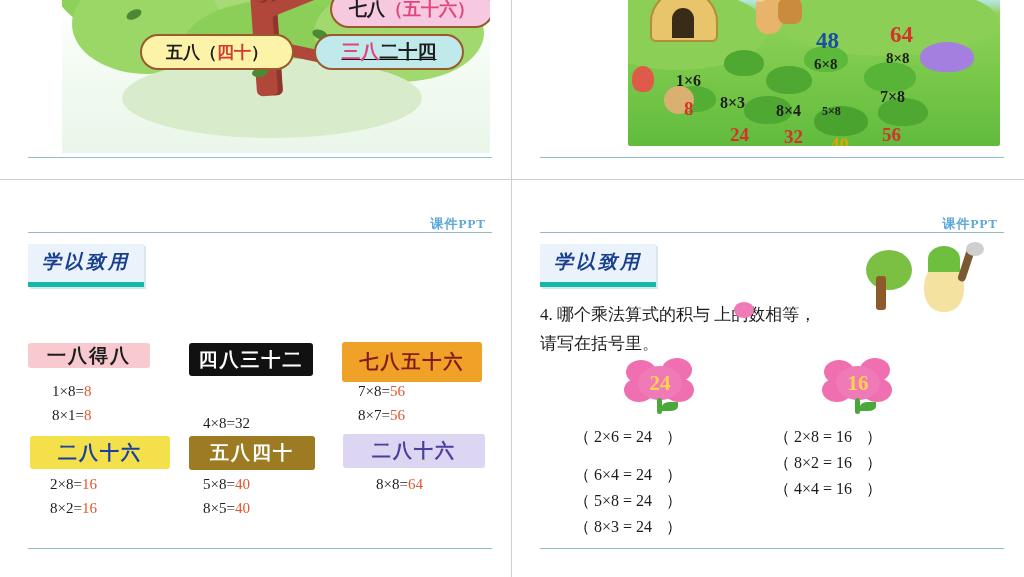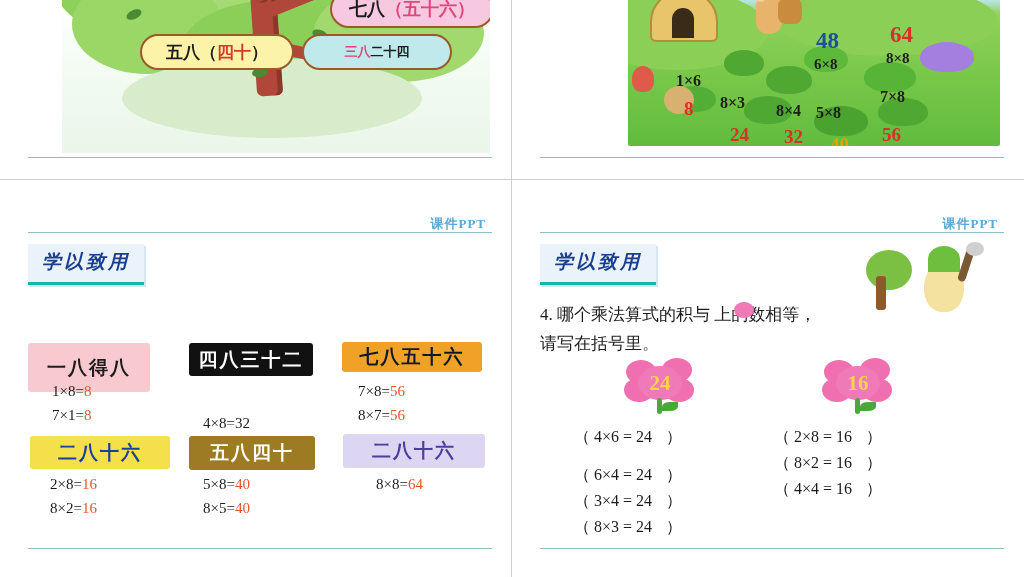--- a/index.html
+++ b/index.html
@@ -38,21 +38,21 @@
     border-top:1px solid #8fbfc4;
   }
   .rule-bottom{
     position:absolute;left:28px;right:20px;bottom:28px;height:0;
     border-top:1px solid #8fbfc4;
   }
   .badge{
     position:absolute;left:28px;top:64px;
     padding:5px 14px 7px 14px;
     background:#eaf3fb;
-    border-bottom:3px solid #14b8a6;
+    border-bottom:5px solid #14b8a6;
     color:#1a3f8f;
     font-family:"Liberation Serif", serif;
     font-weight:bold;font-style:italic;
     font-size:19px;letter-spacing:3px;
     box-shadow:2px 2px 0 #d6e5f2;
   }
 
   
   .tl-art{
     position:absolute;left:62px;top:-62px;width:428px;height:215px;
@@ -190,21 +190,21 @@
 
       <div class="cloud" id="tl-cloud-0" style="left:268px;top:52px;width:160px;height:34px;background:#f7c9e0;font-size:18px;">
           <span class="blk">七八</span>
           <span class="pnk">（五十六）</span>
         </div>
       <div class="cloud" id="tl-cloud-1" style="left:78px;top:96px;width:150px;height:32px;background:#fdf3a8;font-size:17px;">
           <span class="blk">五八（</span>
           <span class="red">四十</span>
           <span class="blk">）</span>
         </div>
-      <div class="cloud" id="tl-cloud-2" style="left:240px;top:96px;width:146px;height:32px;background:#bfe9ea;font-size:13px;">
+      <div class="cloud" id="tl-cloud-2" style="left:252px;top:96px;width:146px;height:32px;background:#bfe9ea;font-size:19px;text-decoration:underline;">
           <span class="pnk">三八</span>
           <span class="blk"> 二十四</span>
         </div>
     </div>
     <div class="rule-bottom" style="bottom:22px;"></div>
   </div>
 
   <div class="slide">
     <div class="tr-art">
       <div class="hill" style="left:-40px;top:44px;width:180px;height:80px;"></div>
@@ -230,41 +230,41 @@
 
     <div class="num" style="left: 188px; top: 82px; color: rgb(27, 79, 160); font-size: 23px;">48</div>
         <div class="num" style="left: 262px; top: 76px; color: rgb(214, 49, 42); font-size: 23px;">64</div>
         <div class="num" style="left: 186px; top: 110px; color: rgb(29, 29, 29); font-size: 15px;">6×8</div>
         <div class="num" style="left: 258px; top: 104px; color: rgb(29, 29, 29); font-size: 15px;">8×8</div>
         <div class="num" style="left: 48px; top: 126px; color: rgb(29, 29, 29); font-size: 16px;">1×6</div>
         <div class="num" style="left: 252px; top: 142px; color: rgb(29, 29, 29); font-size: 16px;">7×8</div>
         <div class="num" style="left: 56px; top: 152px; color: rgb(214, 49, 42); font-size: 19px;">8</div>
         <div class="num" style="left: 92px; top: 148px; color: rgb(29, 29, 29); font-size: 16px;">8×3</div>
         <div class="num" style="left: 148px; top: 156px; color: rgb(29, 29, 29); font-size: 16px;">8×4</div>
-        <div class="num" style="left: 188px; top: 158px; color: rgb(29, 29, 29); font-size: 16px;">5×8</div>
+        <div class="num" style="left: 194px; top: 158px; color: rgb(29, 29, 29); font-size: 12px;">5×8</div>
         <div class="num" style="left: 102px; top: 178px; color: rgb(214, 49, 42); font-size: 19px;">24</div>
         <div class="num" style="left: 156px; top: 180px; color: rgb(214, 49, 42); font-size: 19px;">32</div>
         <div class="num" style="left: 202px; top: 188px; color: rgb(226, 164, 0); font-size: 19px;">40</div>
         <div class="num" style="left: 254px; top: 178px; color: rgb(214, 49, 42); font-size: 19px;">56</div>
       </div>
     <div class="rule-bottom" style="bottom:22px;"></div>
   </div>
 
   <div class="slide">
     <div class="ppt-mark">课件PPT</div>
     <div class="rule-top"></div>
     <div class="badge">学以致用</div>
 
-    <div class="card" id="bl-card-0" style="left: 28px; top: 163px; width: 122px; height: 49px; background: rgb(248, 201, 207); color: rgb(29, 29, 29);">一八得八</div>
+    <div class="card" id="bl-card-0" style="left: 28px; top: 163px; width: 122px; height: 25px; background: rgb(248, 201, 207); color: rgb(29, 29, 29);">一八得八</div>
     <div class="card" id="bl-card-1" style="left: 189px; top: 163px; width: 124px; height: 33px; background: rgb(17, 17, 17); color: rgb(255, 255, 255);">四八三十二</div>
-    <div class="card" id="bl-card-2" style="left: 342px; top: 162px; width: 140px; height: 30px; background: rgb(240, 161, 40); color: #0f172a; text-align: center;">七八五十六</div>
+    <div class="card" id="bl-card-2" style="left: 342px; top: 162px; width: 140px; height: 40px; background: rgb(240, 161, 40); color: #7f1d1d; text-align: center;">七八五十六</div>
 
     <div class="eqs" id="bl-eq-0" style="left:52px;top:199px;">
         <div><span>1×8=</span><span class="ans">8</span></div>
-        <div><span>7×1=</span><span class="ans">8</span></div>
+        <div><span>8×1=</span><span class="ans">8</span></div>
       </div>
     <div class="eqs" id="bl-eq-1" style="left:203px;top:199px;margin-top:32px;">
         <div><span>4×8=</span><span class="ansb">32</span></div>
         <div><span>8×6=</span><span class="ansb">32</span></div>
       </div>
     <div class="eqs" id="bl-eq-2" style="left:358px;top:199px;">
         <div><span>7×8=</span><span class="ans">56</span></div>
         <div><span>8×7=</span><span class="ans">56</span></div>
       </div>
 
@@ -322,23 +322,23 @@
       <div class="petal" style="left:2px;top:4px;width:30px;height:24px;"></div>
       <div class="petal" style="left:38px;top:2px;width:30px;height:24px;"></div>
       <div class="petal" style="left:0px;top:22px;width:30px;height:24px;"></div>
       <div class="petal" style="left:40px;top:22px;width:30px;height:24px;"></div>
       <div class="flower-core">16</div>
       <div class="stem"></div>
       <div class="leaf"></div>
     </div>
 
     <div class="ansline" id="br-list-0" style="left:62px;top:244px;">
-        <div style="position: relative;"><span class="paren">（</span><span>  </span><span>4×6 = </span><span class="ansnum">24</span><span class="paren" style="position: absolute; left: 92px;">）</span></div>
+        <div style="position: relative;"><span class="paren">（</span><span>  </span><span>2×6 = </span><span class="ansnum">24</span><span class="paren" style="position: absolute; left: 92px;">）</span></div>
         <div style="position: relative; margin-top: 12px;"><span class="paren">（</span><span>  </span><span>6×4 = </span><span class="ansnum">24</span><span class="paren" style="position: absolute; left: 92px;">）</span></div>
-        <div style="position: relative;"><span class="paren">（</span><span>  </span><span>3×4 = </span><span class="ansnum">24</span><span class="paren" style="position: absolute; left: 92px;">）</span></div>
+        <div style="position: relative;"><span class="paren">（</span><span>  </span><span>5×8 = </span><span class="ansnum">24</span><span class="paren" style="position: absolute; left: 92px;">）</span></div>
         <div style="position: relative;"><span class="paren">（</span><span>  </span><span>8×3 = </span><span class="ansnum">24</span><span class="paren" style="position: absolute; left: 92px;">）</span></div>
       </div>
     <div class="ansline" id="br-list-1" style="left:262px;top:244px;">
         <div style="position: relative;"><span class="paren">（</span><span>  </span><span>2×8 = </span><span class="ansnum">16</span><span class="paren" style="position: absolute; left: 92px;">）</span></div>
         <div style="position: relative;"><span class="paren">（</span><span>  </span><span>8×2 = </span><span class="ansnum">16</span><span class="paren" style="position: absolute; left: 92px;">）</span></div>
         <div style="position: relative;"><span class="paren">（</span><span>  </span><span>4×4 = </span><span class="ansnum">16</span><span class="paren" style="position: absolute; left: 92px;">）</span></div>
       </div>
 
     <div class="rule-bottom"></div>
   </div>

